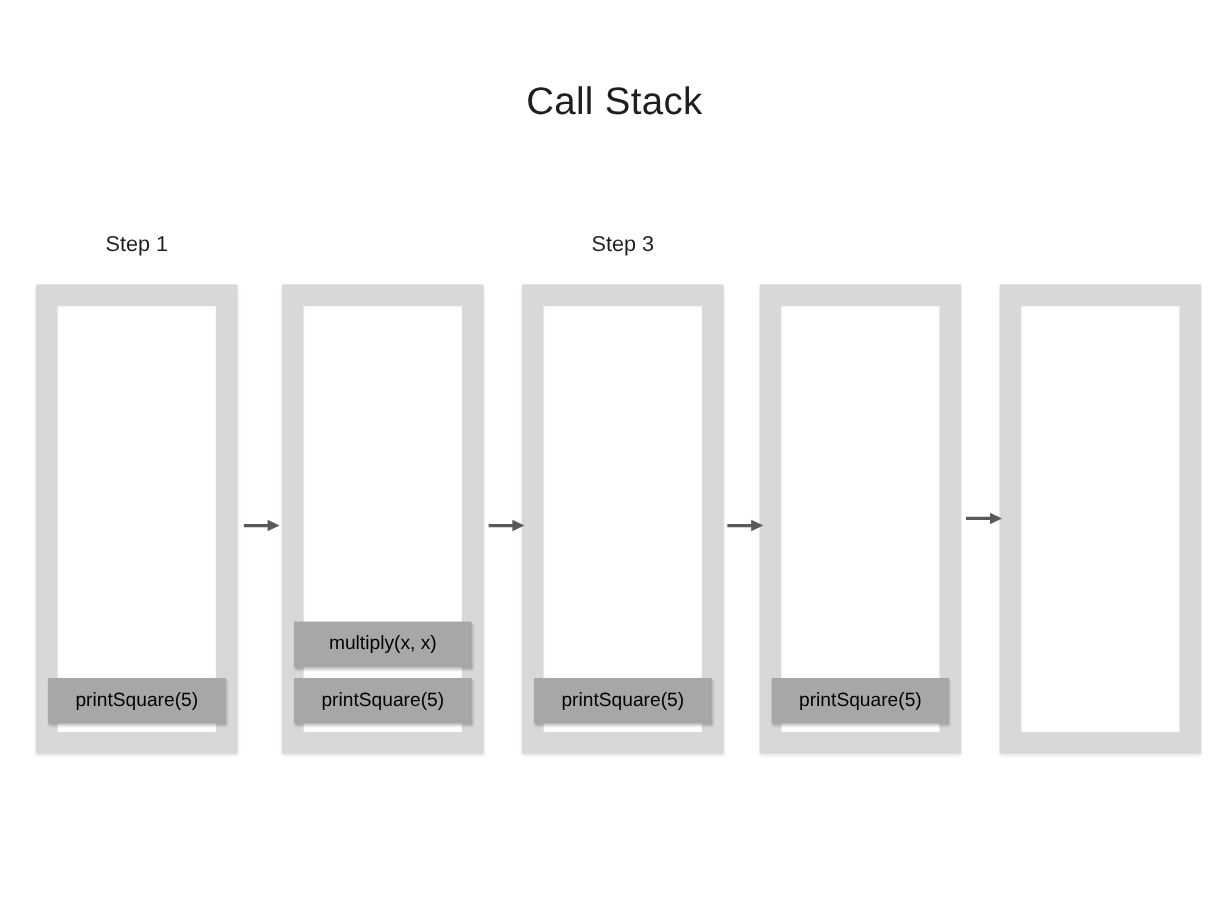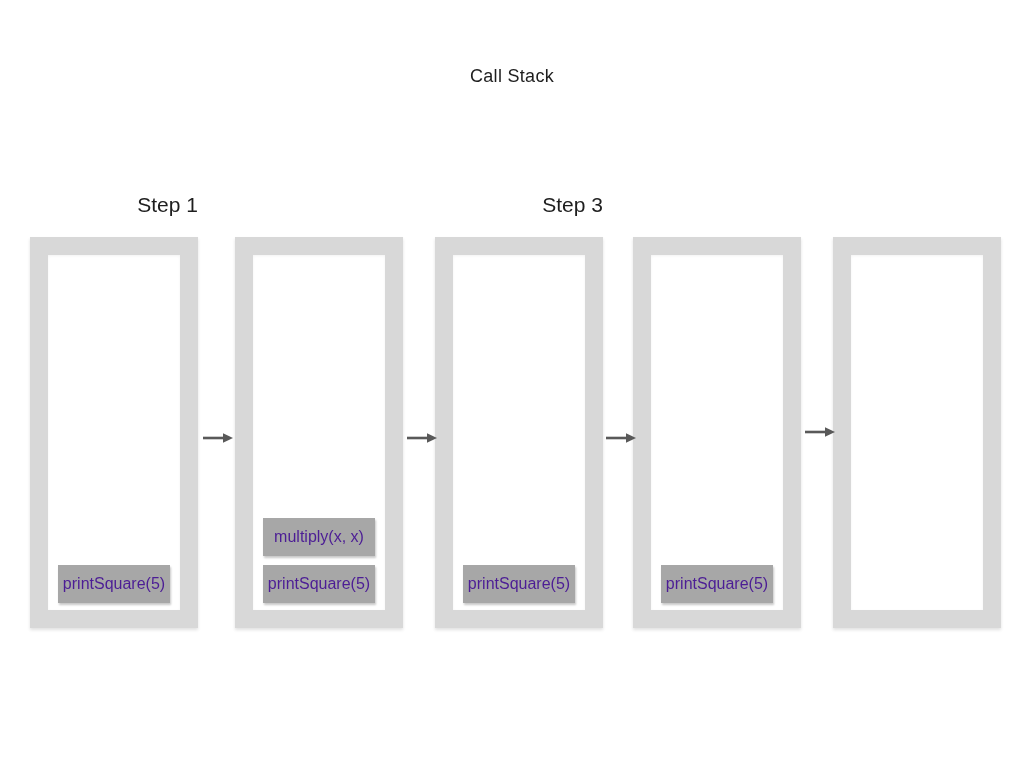--- a/index.html
+++ b/index.html
@@ -23,31 +23,31 @@
     background: var(--background, #fff);
     overflow: hidden;
   }
   .title {
     position: absolute;
     top: 66px;
     left: 0;
     width: 100%;
     margin: 0;
     text-align: center;
-    font-size: 18px;
+    font-size: 32px;
     font-weight: 400;
     letter-spacing: 0.3px;
     color: var(--text, #1e1e1e);
   }
   .step-label {
     position: absolute;
     top: 193px;
     width: 168px;
-    text-align: right;
-    font-size: 21px;
+    text-align: center;
+    font-size: 18px;
     color: var(--text, #1e1e1e);
   }
   .stack-col {
     position: absolute;
     top: 237px;
     width: 168px;
     height: 391px;
     background: var(--frame, #d8d8d8);
     box-shadow: 0 2px 3px rgba(0,0,0,0.12);
   }
@@ -61,24 +61,24 @@
     box-shadow: inset 0 1px 3px rgba(0,0,0,0.05);
     display: flex;
     flex-direction: column;
     justify-content: flex-end;
     align-items: center;
     gap: 9px;
     padding-bottom: 7px;
   }
   .frame-block {
     flex: 0 0 auto;
-    width: 112px;
+    width: 148px;
     height: 38px;
     background: var(--block, #a7a7a7);
-    color: #4c1d95;
+    color: #000000;
     font-size: 16px;
     display: flex;
     align-items: center;
     justify-content: center;
     box-shadow: 1px 2px 2px rgba(0,0,0,0.22);
     white-space: nowrap;
   }
   .arrow {
     position: absolute;
     color: var(--arrow, #595959);

